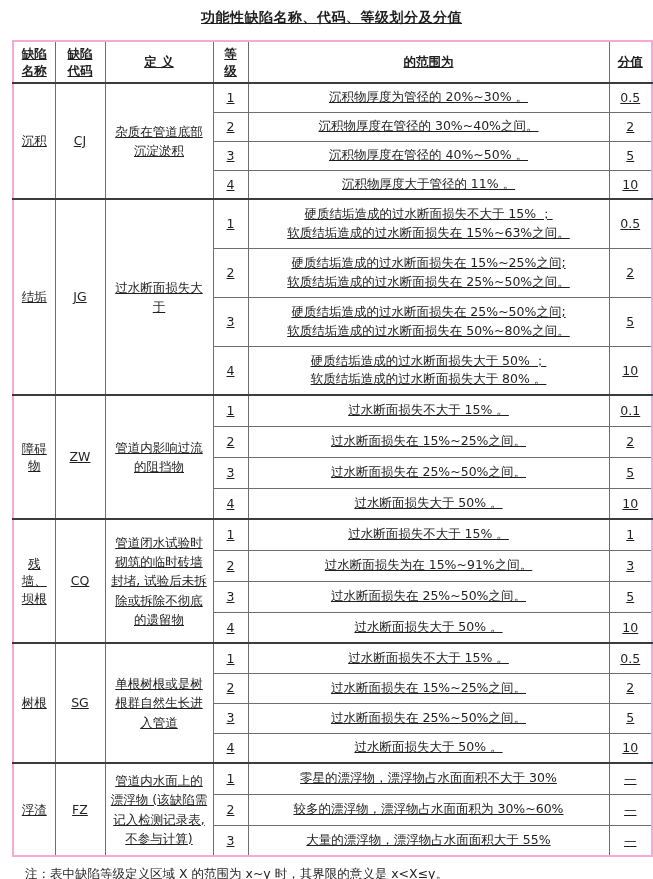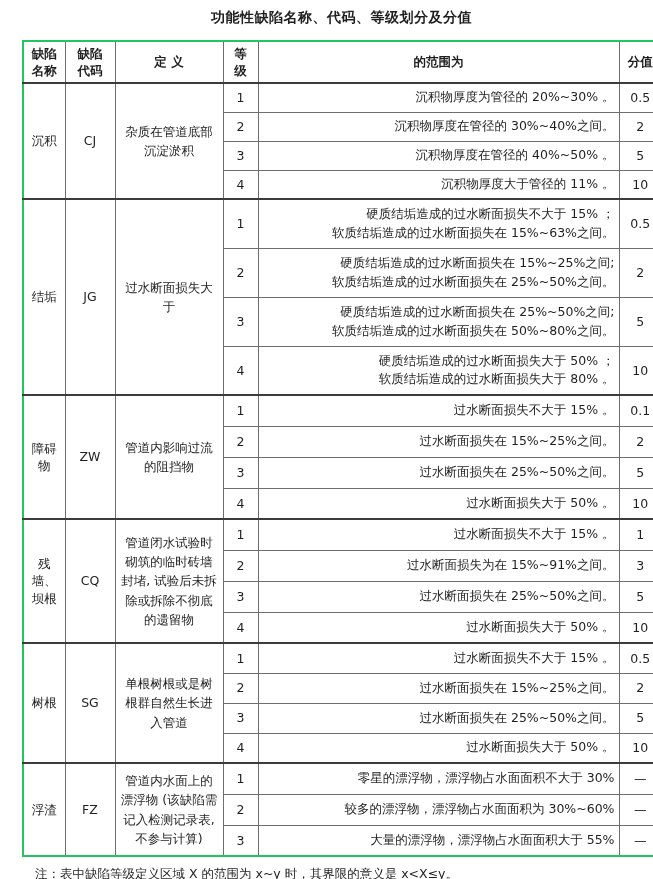--- a/index.html
+++ b/index.html
@@ -2,55 +2,55 @@
 <html><head>
 <meta charset="utf-8">
 <style>
   html, body { margin: 0; padding: 0; background: #ffffff; }
   body {
     width: 653px; height: 879px;
     font-family: "DejaVu Sans", "Liberation Sans", sans-serif;
     color: #1f1f1f;
     -webkit-font-smoothing: antialiased;
   }
-  .page { width: 653px; height: 879px; box-sizing: border-box; padding: 9px 0 0 22px; overflow: hidden; }
+  .page { width: 653px; height: 879px; box-sizing: border-box; padding: 9px 0 0 12px; overflow: hidden; text-decoration: underline; }
   .title {
     width: 639px;
     text-align: center;
     font-size: 14px;
     font-weight: bold;
     letter-spacing: 0.5px;
     margin-bottom: 13px;
   }
   table.tbl {
     border-collapse: collapse;
     table-layout: fixed;
     width: 639px;
-    border: 2px solid #22c55e;
+    border: 2px solid #f9a8d4;
   }
   .tbl th, .tbl td {
     border: 1px solid #6e6e6e;
     font-size: 12.5px;
     box-sizing: border-box;
     padding: 2px 4px;
     vertical-align: middle;
     overflow: hidden;
   }
   .tbl thead th {
     font-weight: bold;
     text-align: center;
     height: 42px;
     white-space: pre-line;
     line-height: 1.4;
     padding: 2px 2px;
   }
   tr.sec td { border-top: 2px solid #3c3c3c; }
   .c { text-align: center; white-space: pre-line; line-height: 1.4; }
   .def { text-align: center; padding: 4px 6px; line-height: 1.55; }
-  .desc { text-align: right; padding: 4px 9px; white-space: pre-line; line-height: 1.5; }
+  .desc { text-align: center; padding: 4px 9px; white-space: pre-line; line-height: 1.5; }
   tr.h29 { height: 29px; }
   tr.h49 { height: 49px; }
   tr.h31 { height: 31px; }
   tr.h30 { height: 30px; }
   .note {
     margin: 9px 0 0 13px;
     font-size: 12.5px;
     color: #1f1f1f;
   }
 </style>

